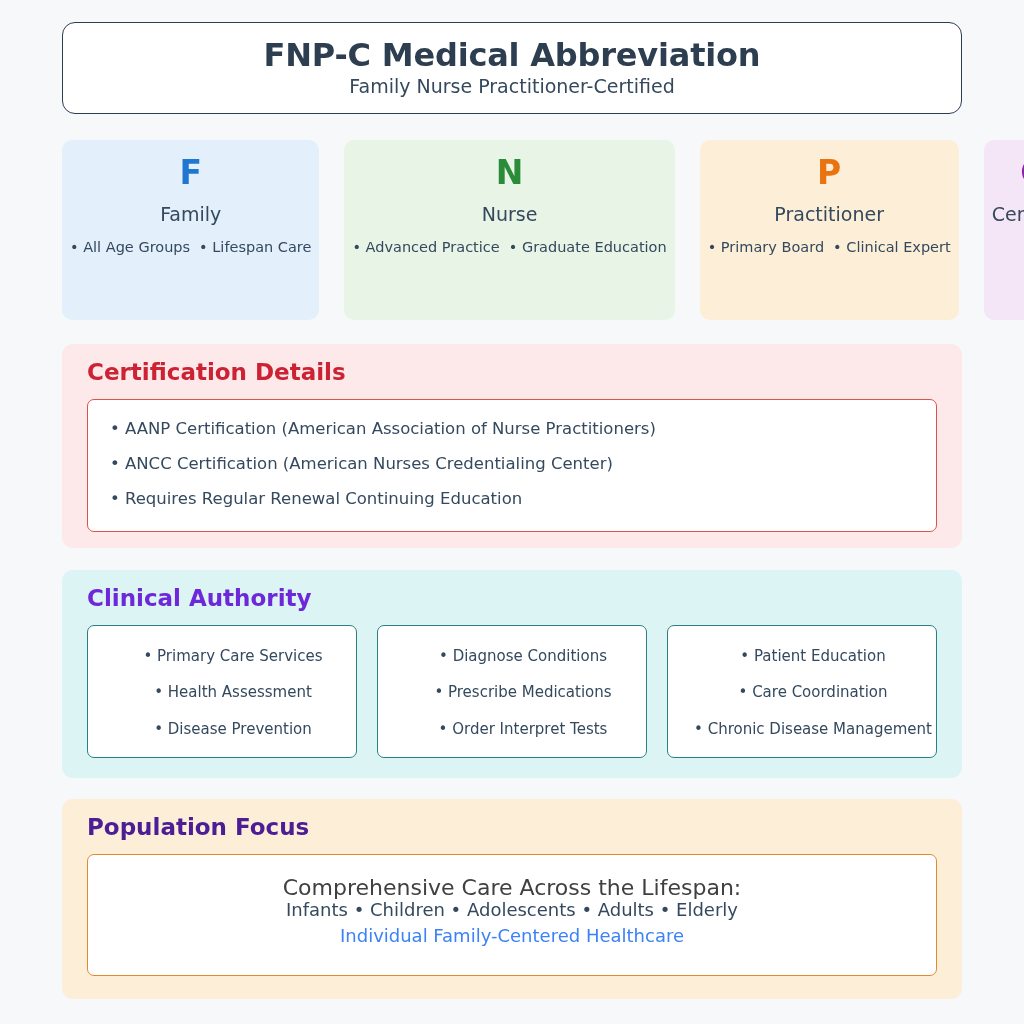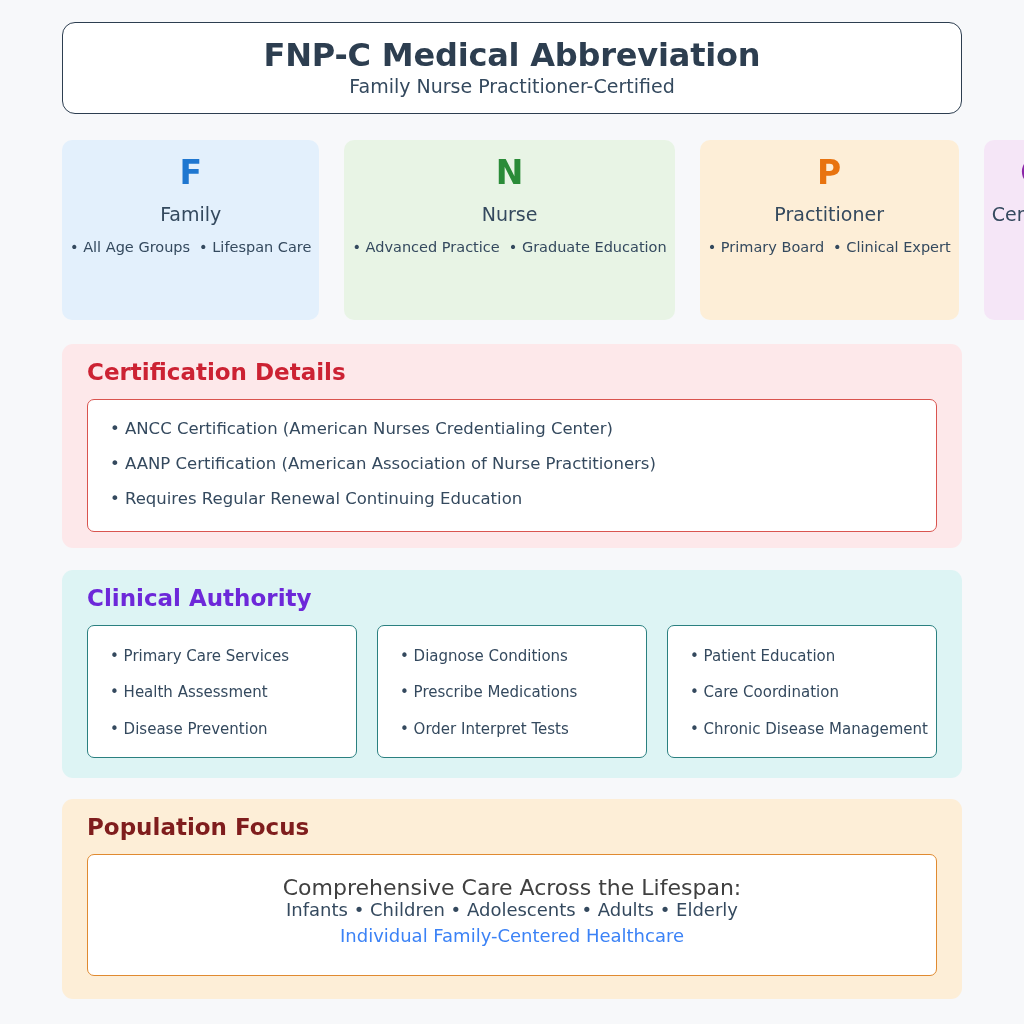--- a/index.html
+++ b/index.html
@@ -130,20 +130,21 @@
   
   .clin-panel {
     background: #ddf4f4;
     margin-top: 22px;
     height: 208px;
   }
   .clin-panel .panel-title { color: #6d28d9; }
   .clin-cols {
     display: flex;
     gap: 20px;
+    text-align: center;
   }
   .clin-box {
     flex: 1 1 0;
     border: 1.3px solid #2a8080;
     height: 133px;
     padding: 22px 0 0 22px;
     overflow: visible;
   }
   .clin-item {
     font-size: 15px;
@@ -152,21 +153,21 @@
     margin-bottom: 20px;
     white-space: nowrap;
   }
 
   
   .pop-panel {
     background: #fdeed7;
     margin-top: 21px;
     height: 200px;
   }
-  .pop-panel .panel-title { color: #7f1d1d; }
+  .pop-panel .panel-title { color: #4c1d95; }
   .pop-box {
     border: 1.3px solid #e08a30;
     height: 122px;
     display: flex;
     flex-direction: column;
     align-items: center;
     justify-content: flex-start;
     padding-top: 21px;
   }
   .pop-lead {
@@ -228,22 +229,22 @@
     <div class="letter-card" id="card-3" style="background: rgb(245, 230, 247);">
       <div class="letter-glyph" id="glyph-3" style="color: rgb(139, 37, 168);">C</div>
       <div class="letter-word">Certified</div>
     </div>
 
   </div>
 
   <div class="panel cert-panel">
     <div class="panel-title">Certification Details</div>
     <div class="inner-box cert-box">
+      <div class="cert-item">• AANP Certification (American Association of Nurse Practitioners)</div>
       <div class="cert-item">• ANCC Certification (American Nurses Credentialing Center)</div>
-      <div class="cert-item">• AANP Certification (American Association of Nurse Practitioners)</div>
       <div class="cert-item">• Requires Regular Renewal Continuing Education</div>
     </div>
   </div>
 
   <div class="panel clin-panel">
     <div class="panel-title">Clinical Authority</div>
     <div class="clin-cols">
 
       <div class="inner-box clin-box">
         <div class="clin-item">• Primary Care Services</div>

